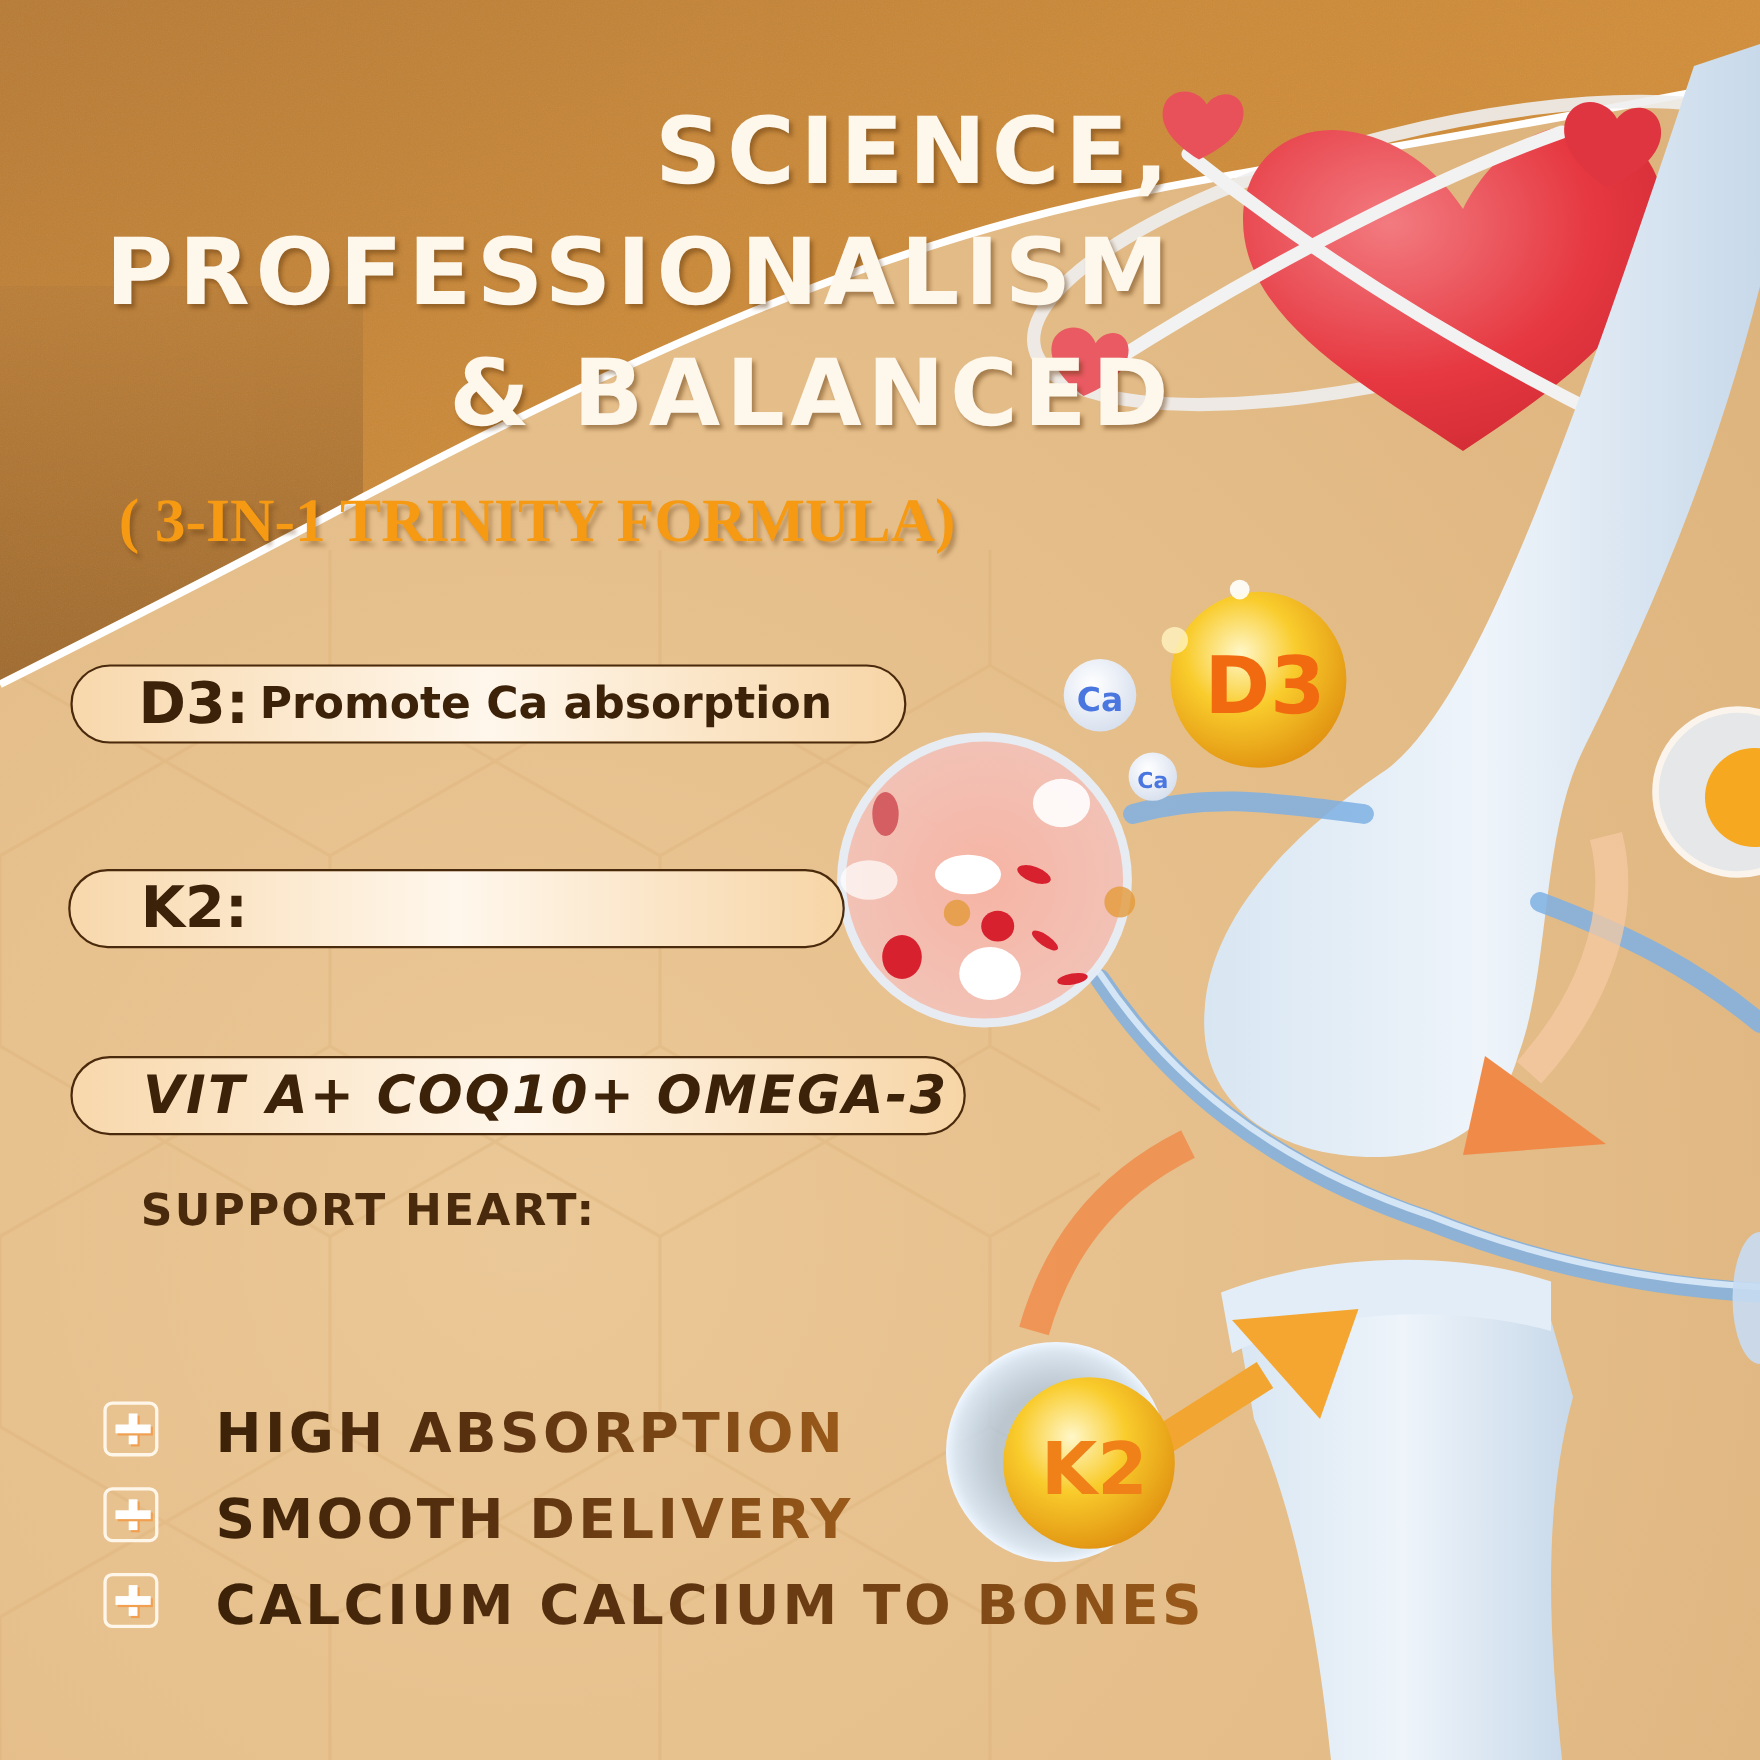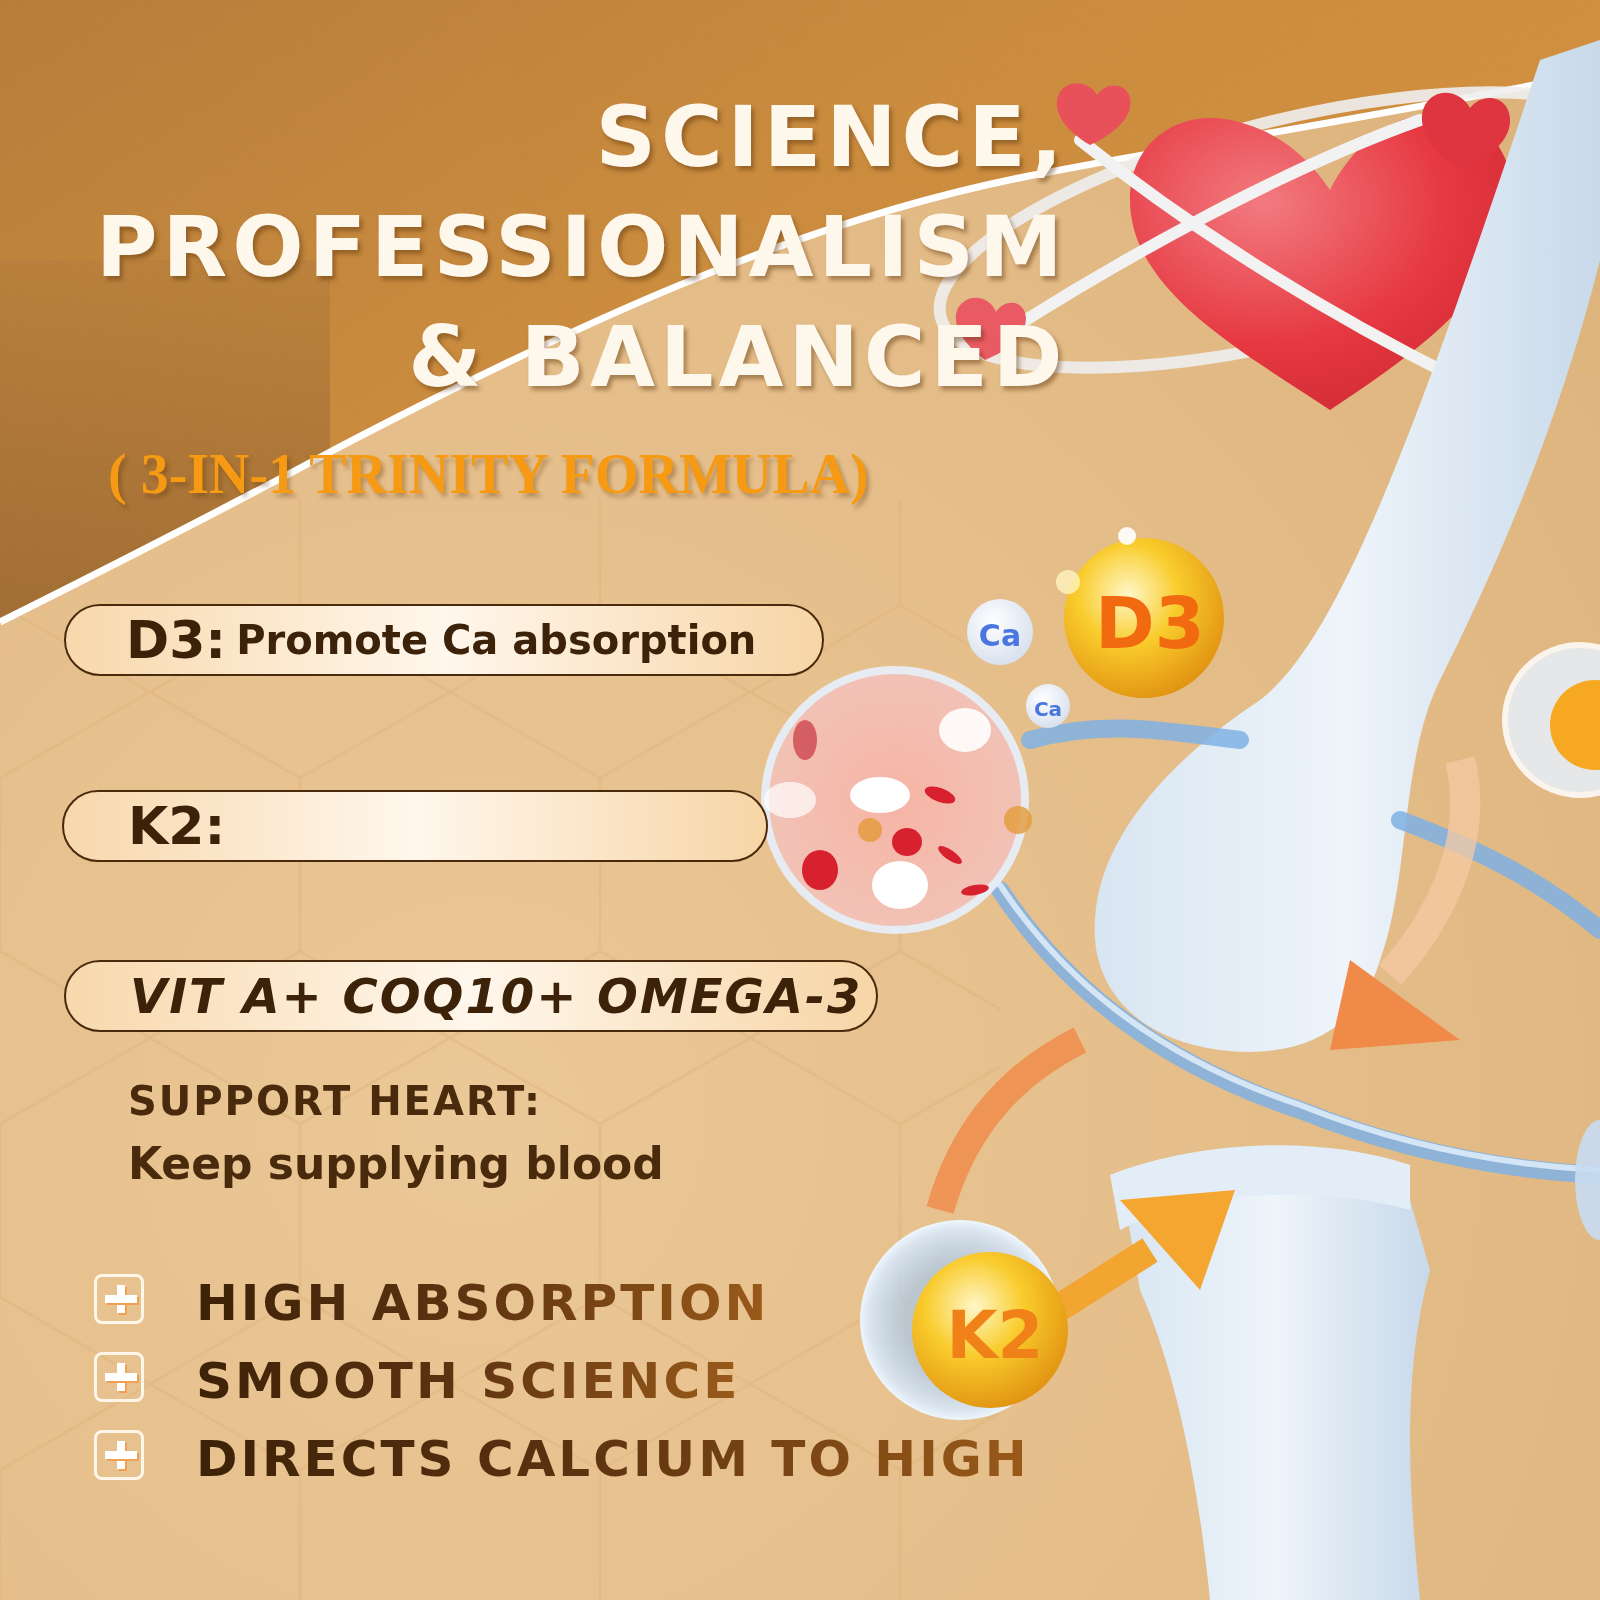--- a/index.html
+++ b/index.html
@@ -211,31 +211,30 @@
   </div>
   <div class="pill pill-k2">
     <span class="key">K2:</span>
   </div>
   <div class="pill pill-vit">
     <span class="val">VIT A+ COQ10+ OMEGA-3</span>
   </div>
 
   <div class="heart-text">
     <span class="t1">SUPPORT HEART:</span>
-    <span class="t2">Keep supplying blood</span>
   </div>
 
   <ul class="benefits">
     <li class="benefit">
       <span class="plus-box"></span>
       <span class="benefit-label">HIGH ABSORPTION</span>
     </li>
     <li class="benefit">
       <span class="plus-box"></span>
-      <span class="benefit-label">SMOOTH SCIENCE</span>
+      <span class="benefit-label">SMOOTH DELIVERY</span>
     </li>
     <li class="benefit">
       <span class="plus-box"></span>
-      <span class="benefit-label">DIRECTS CALCIUM TO HIGH</span>
+      <span class="benefit-label">CALCIUM CALCIUM TO BONES</span>
     </li>
   </ul>
 
 </div>
 
 </body></html>

